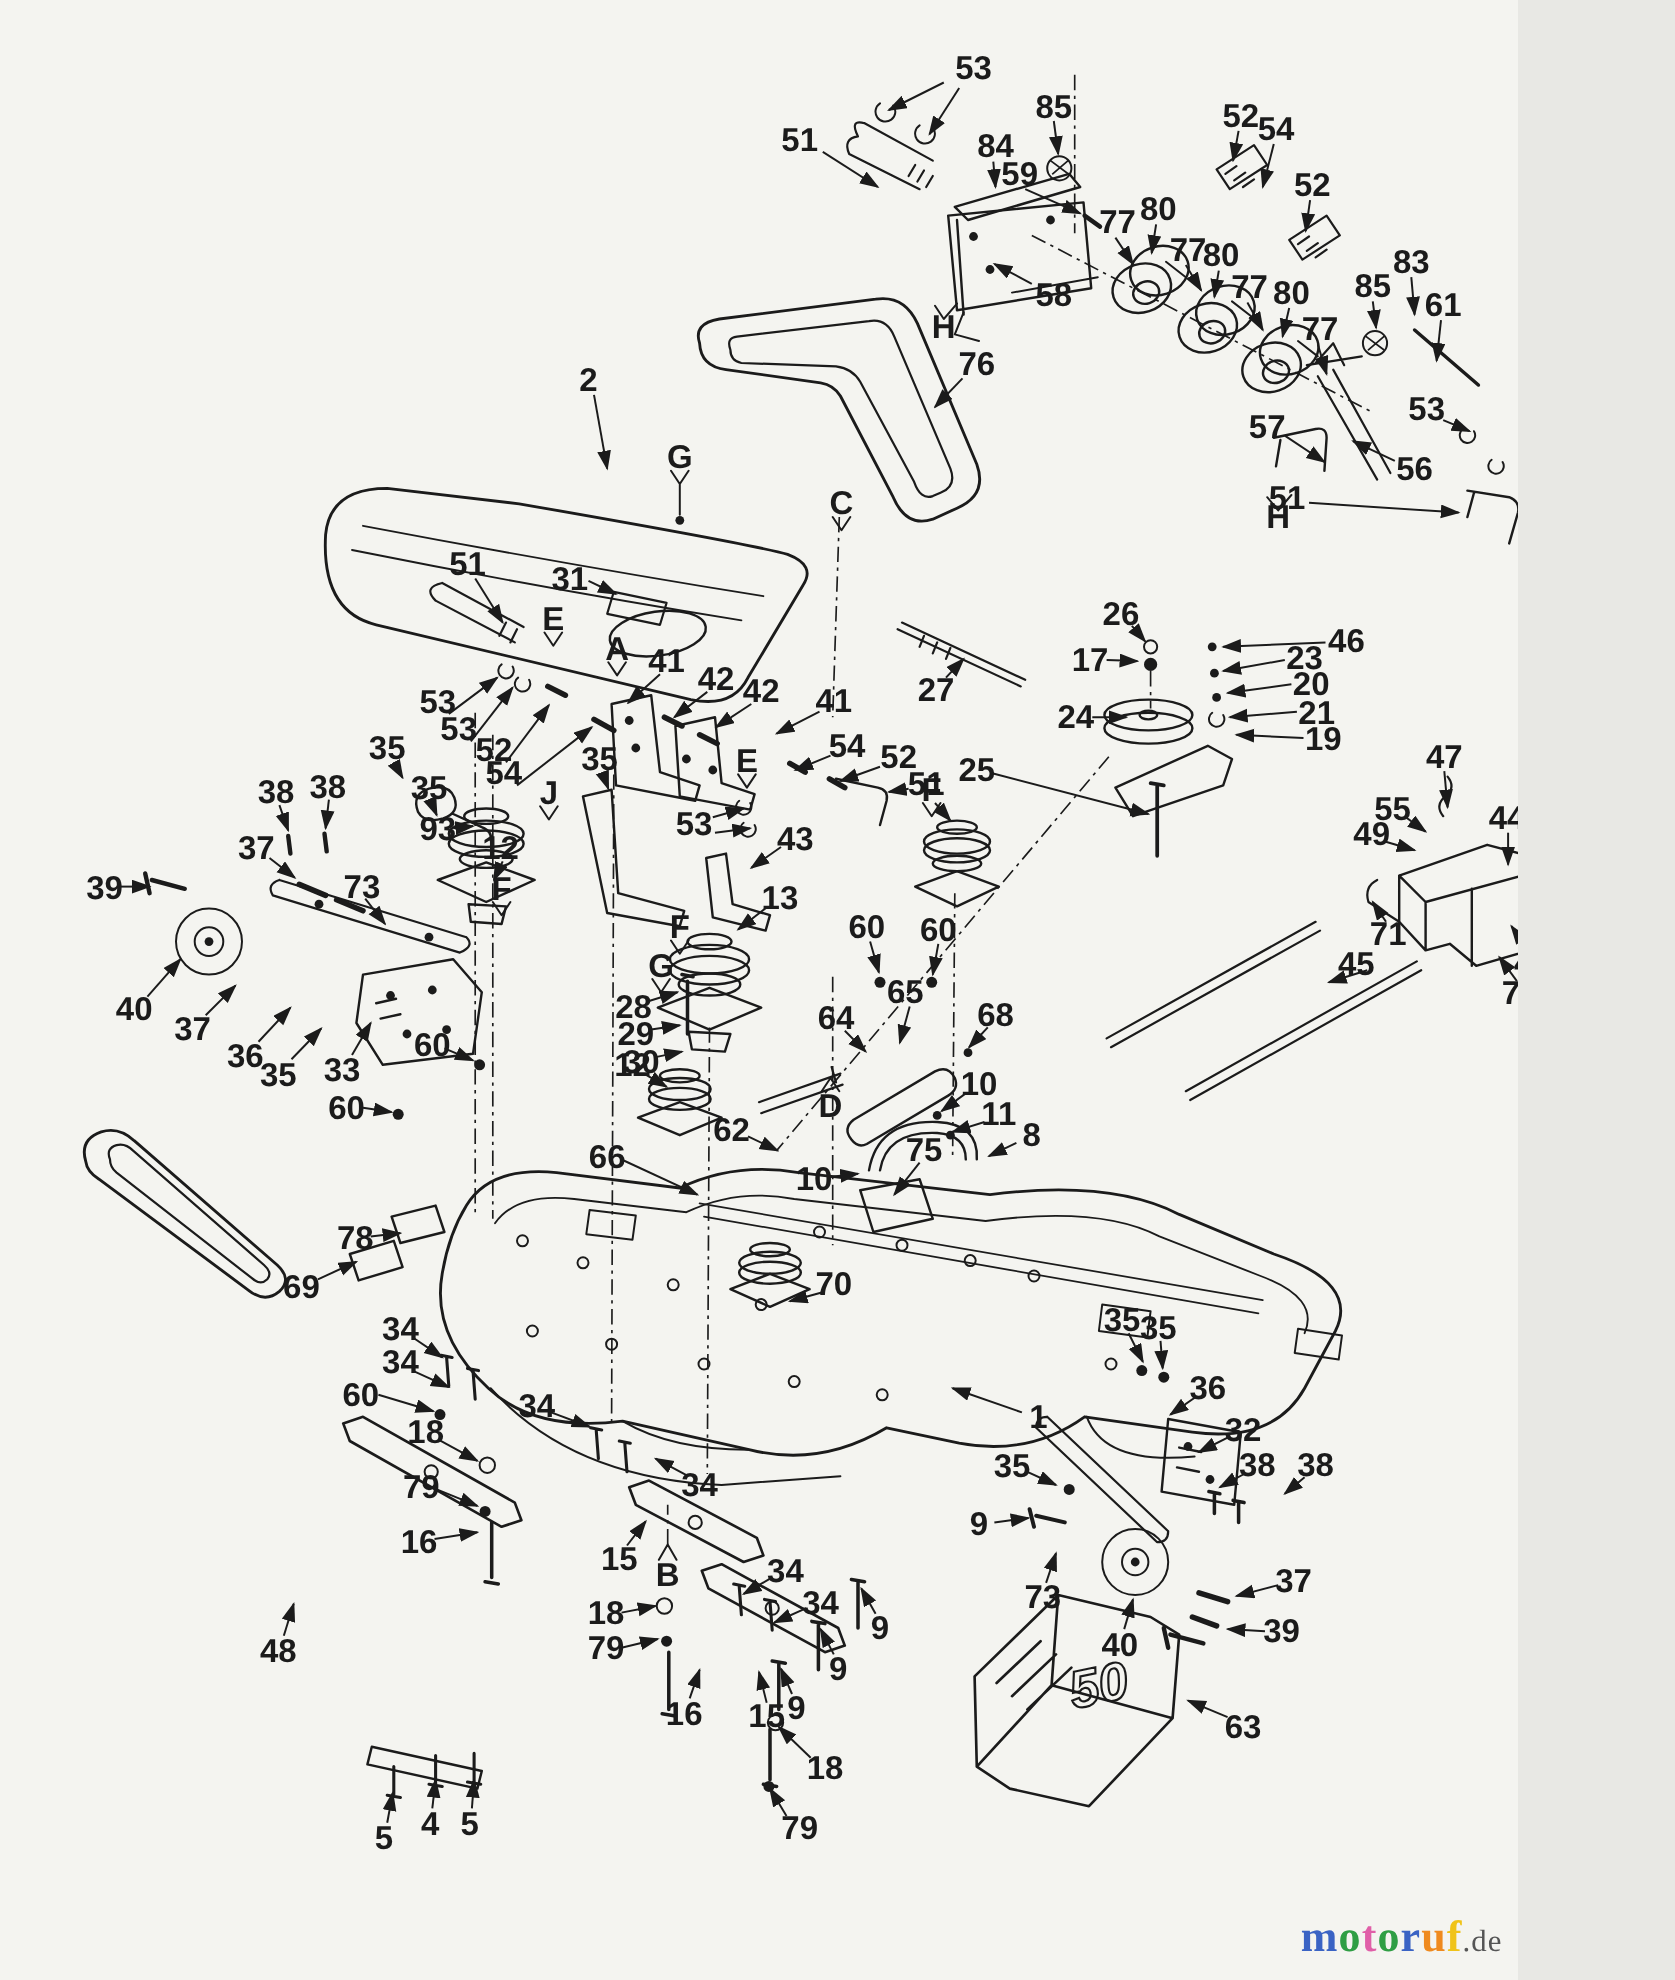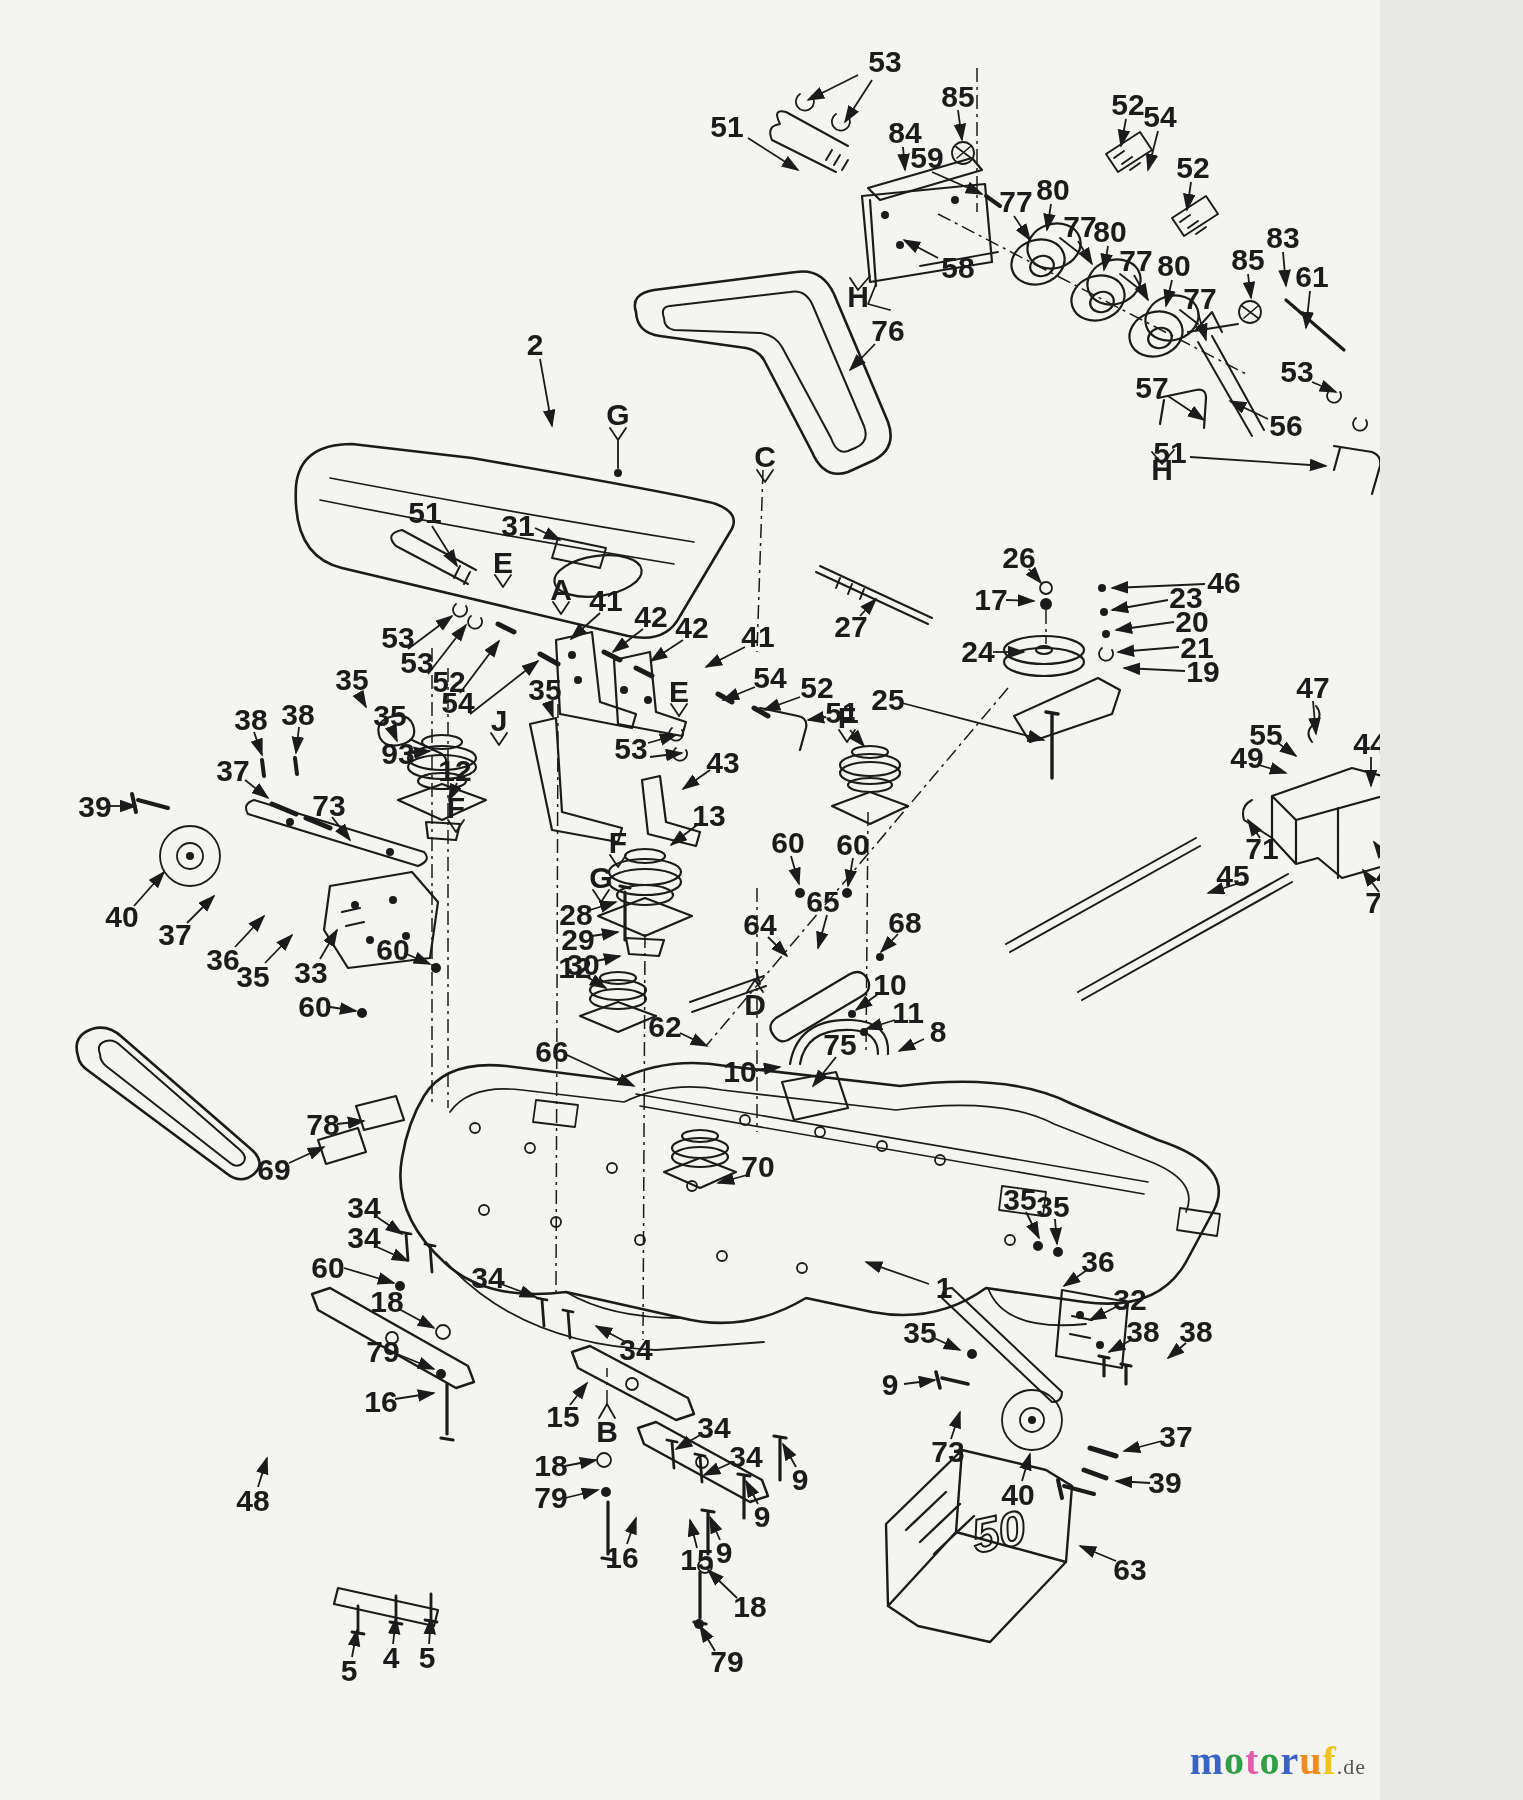--- a/index.html
+++ b/index.html
@@ -2,21 +2,21 @@
 <html><head>
 <meta charset="utf-8">
 <style>
   html,body{margin:0;padding:0;background:#e8e8e4;}
   #page{position:relative;width:1380px;height:1800px;background:#f4f4f0;overflow:hidden;
         font-family:"Liberation Sans",sans-serif;}
   #art{position:absolute;left:0;top:0;}
   #watermark{position:absolute;right:14px;bottom:16px;
              font-family:"Liberation Serif",serif;font-weight:bold;font-size:40px;
              letter-spacing:1px;user-select:none;}
-  #watermark .suffix{font-size:22px;font-weight:normal;text-align:right;}
+  #watermark .suffix{font-size:28px;font-weight:normal;text-align:right;}
   svg text.plbl{font-family:"Liberation Sans",sans-serif;font-weight:bold;font-size:30px;}
   svg text.decal{font-family:"Liberation Sans",sans-serif;font-weight:bold;font-style:italic;font-size:48px;}
 </style>
 </head>
 <body>
 
 <div id="page">
   <div id="art"><svg width="1523" height="1800" viewBox="0 0 1523 1800">
         <defs>
           <marker id="ah" markerWidth="10" markerHeight="8" refX="9" refY="3.5" orient="auto">

